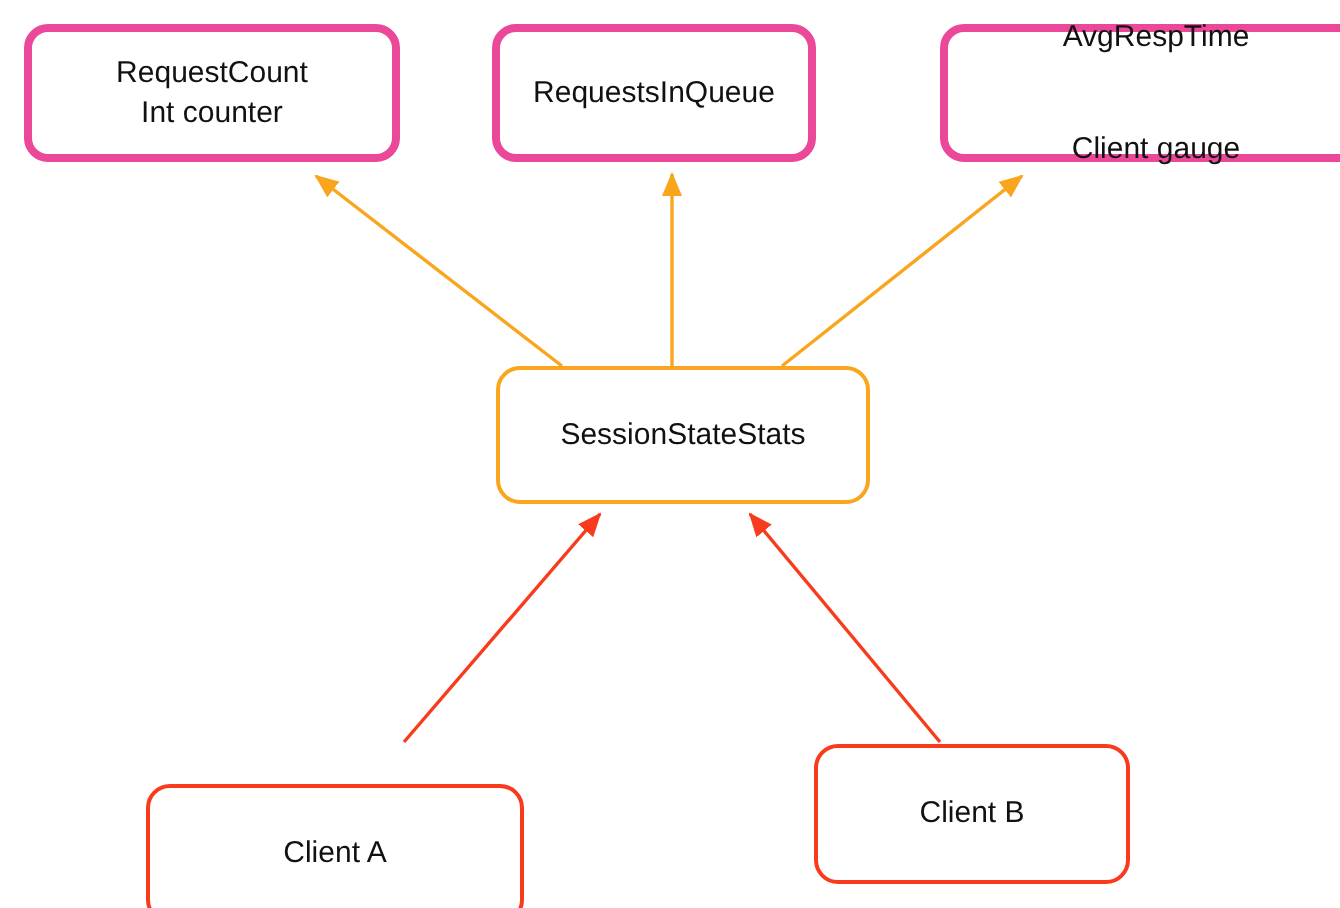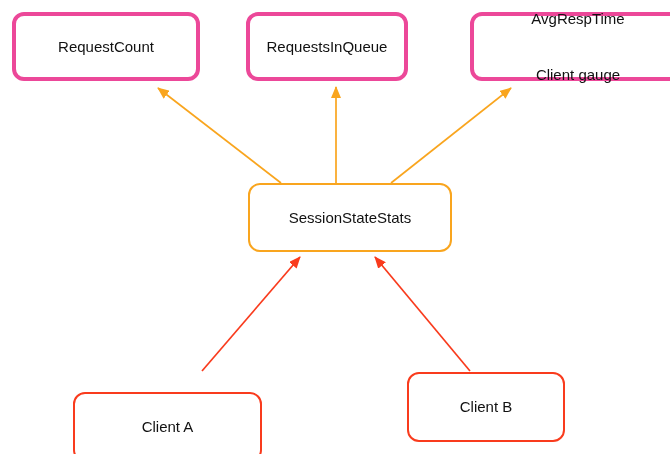--- a/index.html
+++ b/index.html
@@ -59,32 +59,33 @@
 
     <line x1="281" y1="183" x2="158" y2="88" stroke="#f9a51e" stroke-width="1.7" marker-end="url(#arrow-orange)"></line>
     <line x1="336" y1="183" x2="336" y2="87" stroke="#f9a51e" stroke-width="1.7" marker-end="url(#arrow-orange)"></line>
     <line x1="391" y1="183" x2="511" y2="88" stroke="#f9a51e" stroke-width="1.7" marker-end="url(#arrow-orange)"></line>
     <line x1="202" y1="371" x2="300" y2="257" stroke="#f93b1d" stroke-width="1.7" marker-end="url(#arrow-red)"></line>
     <line x1="470" y1="371" x2="375" y2="257" stroke="#f93b1d" stroke-width="1.7" marker-end="url(#arrow-red)"></line>
   </svg>
 
   <div class="node metric" style="left:12px; top:12px; width:188px; height:69px;">
     <span>RequestCount</span>
+    <span>Int counter</span>
   </div>
 
   <div class="node metric" style="left:246px; top:12px; width:162px; height:69px;">
     <span>RequestsInQueue</span>
   </div>
 
   <div class="node metric" style="left:470px; top:12px; width:216px; height:69px;gap:36px;">
     <span>AvgRespTime</span>
     <span>Client gauge</span>
   </div>
 
-  <div class="node stats" style="left:248px; top:183px; width:204px; height:69px;">
+  <div class="node stats" style="left:248px; top:183px; width:187px; height:69px;">
     <span>SessionStateStats</span>
   </div>
 
   <div class="node client" style="left:73px; top:392px; width:189px; height:70px;">
     <span>Client A</span>
   </div>
 
   <div class="node client" style="left:407px; top:372px; width:158px; height:70px;">
     <span>Client B</span>
   </div>

